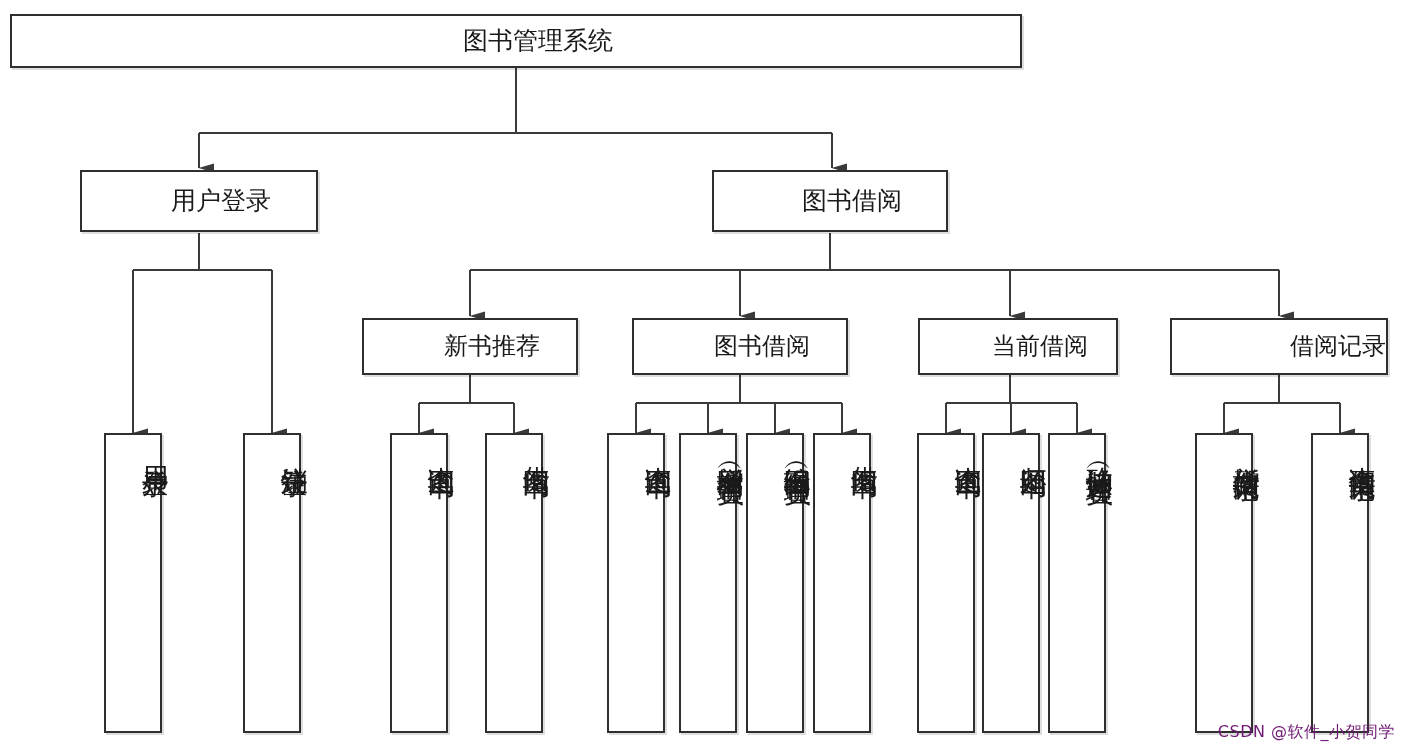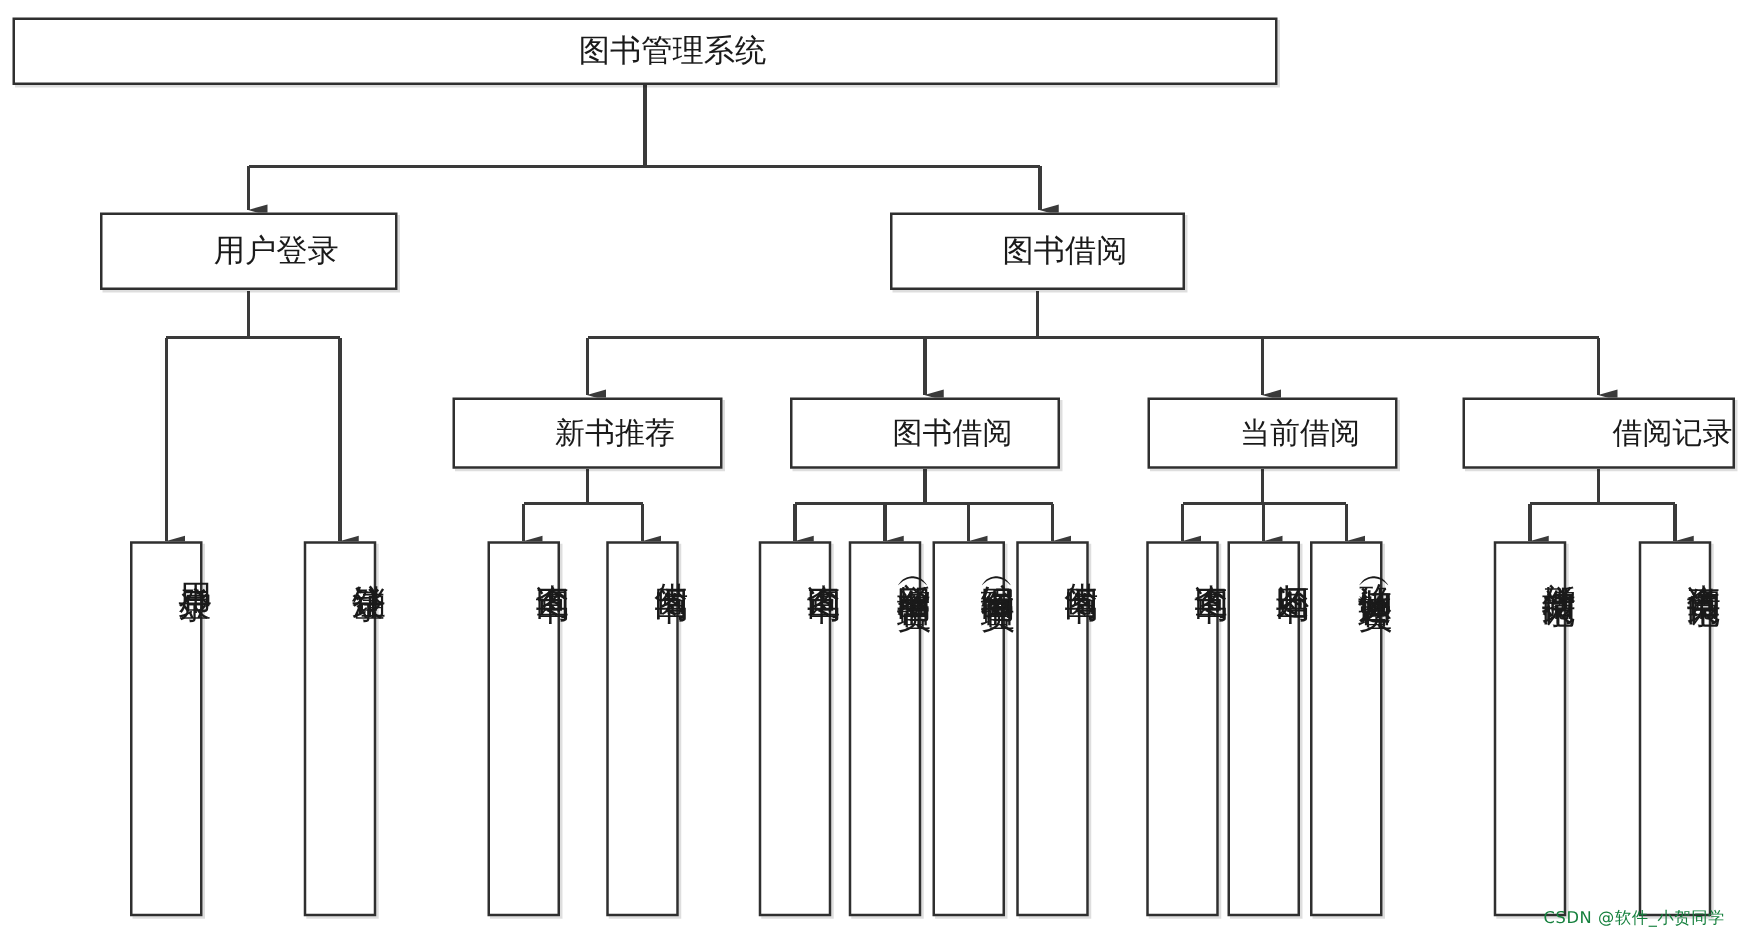--- a/index.html
+++ b/index.html
@@ -45,24 +45,24 @@
   .leaf .lbl{
     writing-mode:vertical-rl;
     text-orientation:upright;
     font-size:27px;
     letter-spacing:2px;
     line-height:1.05;
     white-space:pre;
   }
   .watermark{
     position:absolute;
-    right:25px;
+    right:10px;
     bottom:4px;
-    font-size:13px;
-    color:#15803d;
+    font-size:16px;
+    color:#701a75;
     letter-spacing:0.5px;
     z-index:5;
     white-space:nowrap;
     font-family:"DejaVu Sans","Liberation Sans",sans-serif;
   }
 </style>
 </head>
 <body>
 
 <div id="canvas">

